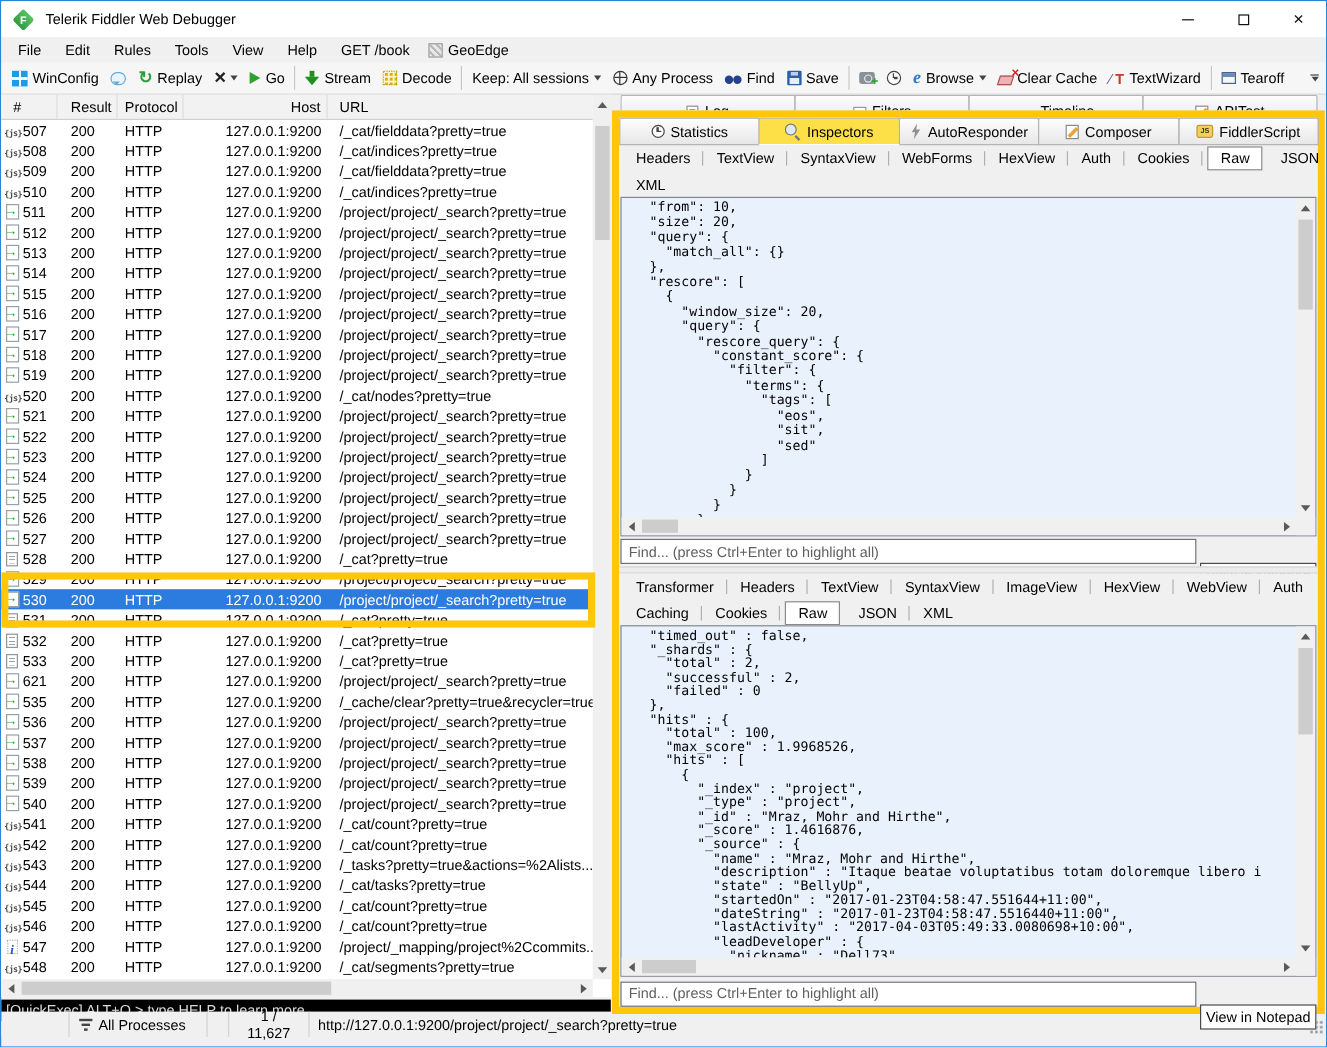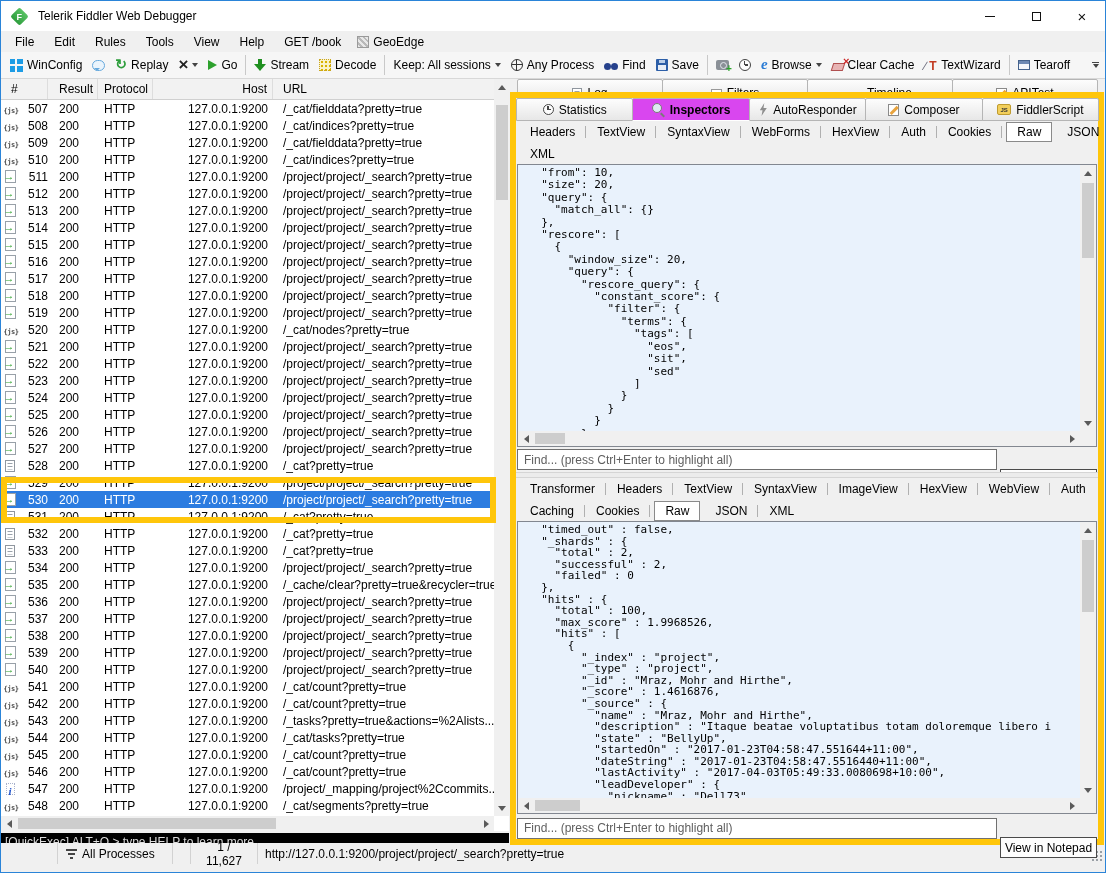--- a/index.html
+++ b/index.html
@@ -93,21 +93,21 @@
   .hcell { height:100%; display:flex; align-items:center; border-right:1px solid #ddd; }
   .h-num { width:47px; padding-left:10px; }
   .h-result { width:50px; padding-left:11px; }
   .h-proto { width:55px; padding-left:6px; }
   .h-host { width:120px; justify-content:flex-end; padding-right:5px; }
   .h-url { flex:1; padding-left:10px; border-right:none; }
   .rows { position:absolute; left:0; top:21px; width:493px; }
   .srow { height:17px; display:flex; align-items:center; background:#fff; }
   .srow.selected { background:#2c7ce0; color:#fff; }
   .c-icon { width:18px; display:flex; justify-content:center; flex:none; }
-  .c-id { width:29px; flex:none;text-align:right; }
+  .c-id { width:29px; flex:none; }
   .c-result { width:50px; padding-left:11px; flex:none; }
   .c-proto { width:55px; padding-left:6px; flex:none; }
   .c-host { width:120px; text-align:right; padding-right:5px; flex:none; }
   .c-url { flex:1; padding-left:10px; white-space:nowrap; overflow:hidden; }
   .row-icon { display:inline-block; width:13px; height:13px; position:relative; text-align:center; }
   .i-json::before { content:"{js}"; font-family:"DejaVu Sans Mono",monospace; font-weight:bold; font-size:7px;
      letter-spacing:-0.5px; color:#4a4a4a; line-height:13px; }
   .i-arrow { width:11px; height:13px; background:#fff; border:1px solid #98a0a8; }
   .i-arrow::after { content:"\2192"; position:absolute; left:-2px; top:-1px; color:#2ca02c; font-weight:bold; font-size:11px; }
   .i-doc { width:10px; height:12px; border:1px solid #8f969e;
@@ -152,21 +152,21 @@
      border-radius:2px 2px 0 0; margin-right:-1px; display:flex; align-items:flex-end; justify-content:center; gap:5px; }
   .right-panel { position:absolute; left:509px; top:91px; width:594px; height:753px; border:6px solid #ffc60a;
      background:#f0f0f0; z-index:2; display:flex; flex-direction:column; }
   .left-highlight { position:absolute; left:0; top:476px; width:495px; height:46px; border:6px solid #ffc60a;
      z-index:5; pointer-events:none; }
 
   .main-tabs { height:23px; display:flex; flex:none; }
   .main-tab { flex:1; display:flex; align-items:center; justify-content:center; gap:5px;
      background:linear-gradient(#fdfdfd,#e7e7e7); border:1px solid #b5b5b5; border-radius:2px 2px 0 0;
      margin-right:-1px; position:relative; }
-  .main-tab.active { background:#d946ef; border-bottom-color:#fff; z-index:1;font-weight:bold; }
+  .main-tab.active { background:#fde047; border-bottom-color:#fff; z-index:1; }
   .tab-icon { display:inline-block; position:relative; flex:none; }
   .i-statistics { width:11px; height:11px; border:1.5px solid #444; border-radius:50%; background:#fdfdfd; }
   .i-statistics::before { content:""; position:absolute; left:3.5px; top:1px; width:1.5px; height:4px; background:#444; }
   .i-statistics::after { content:""; position:absolute; left:4.5px; top:3.5px; width:3px; height:1.5px; background:#444; }
   .i-inspectors { width:13px; height:13px; }
   .i-inspectors::before { content:""; position:absolute; left:0; top:0; width:8px; height:8px; border:1.5px solid #7a7a7a;
      border-radius:50%; background:#dfe9f2; }
   .i-inspectors::after { content:""; position:absolute; right:0; bottom:0; width:5px; height:2px; background:#7a7a7a;
      transform:rotate(45deg); }
   .i-autoresponder { width:10px; height:13px; background:#8f8f8f;
@@ -627,21 +627,21 @@
         <span class="c-id">533</span>
         <span class="c-result">200</span>
         <span class="c-proto">HTTP</span>
         <span class="c-host">127.0.0.1:9200</span>
         <span class="c-url">/_cat?pretty=true</span>
       </div>
         <div class="srow">
         <span class="c-icon">
             <span class="row-icon i-arrow"></span>
           </span>
-        <span class="c-id">534</span>
+        <span class="c-id">621</span>
         <span class="c-result">200</span>
         <span class="c-proto">HTTP</span>
         <span class="c-host">127.0.0.1:9200</span>
         <span class="c-url">/project/project/_search?pretty=true</span>
       </div>
         <div class="srow">
         <span class="c-icon">
             <span class="row-icon i-arrow"></span>
           </span>
         <span class="c-id">535</span>

